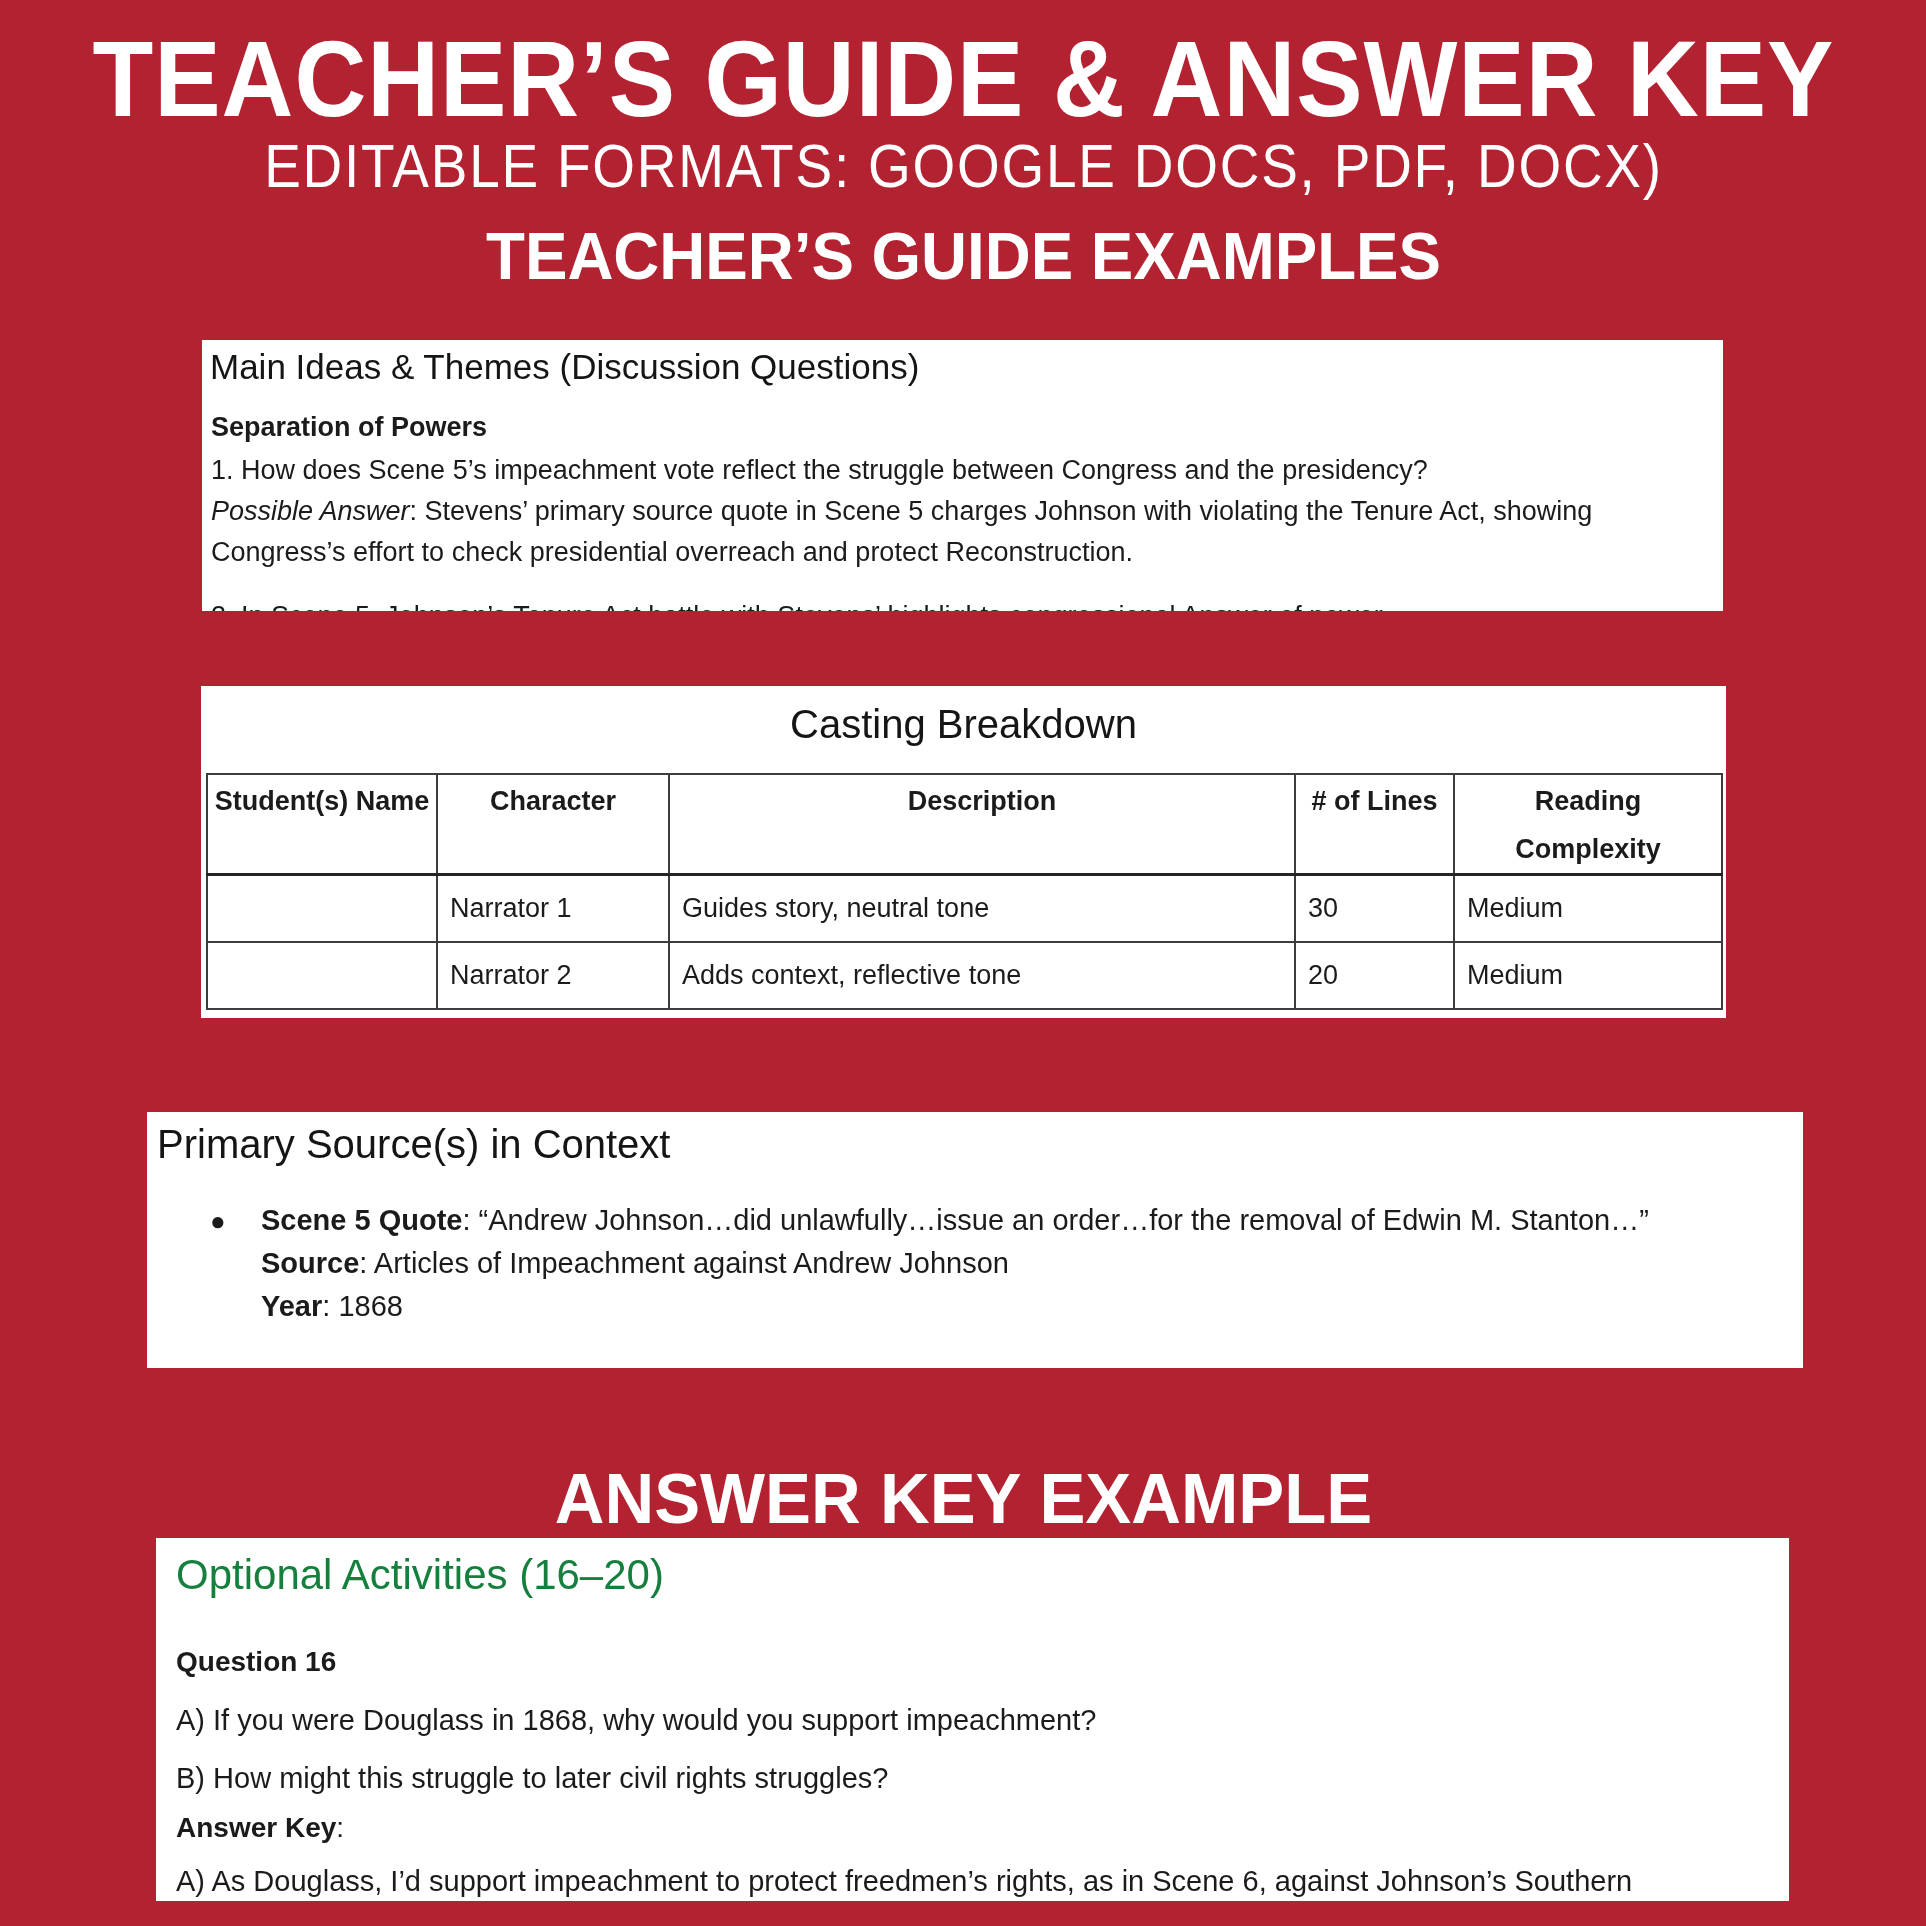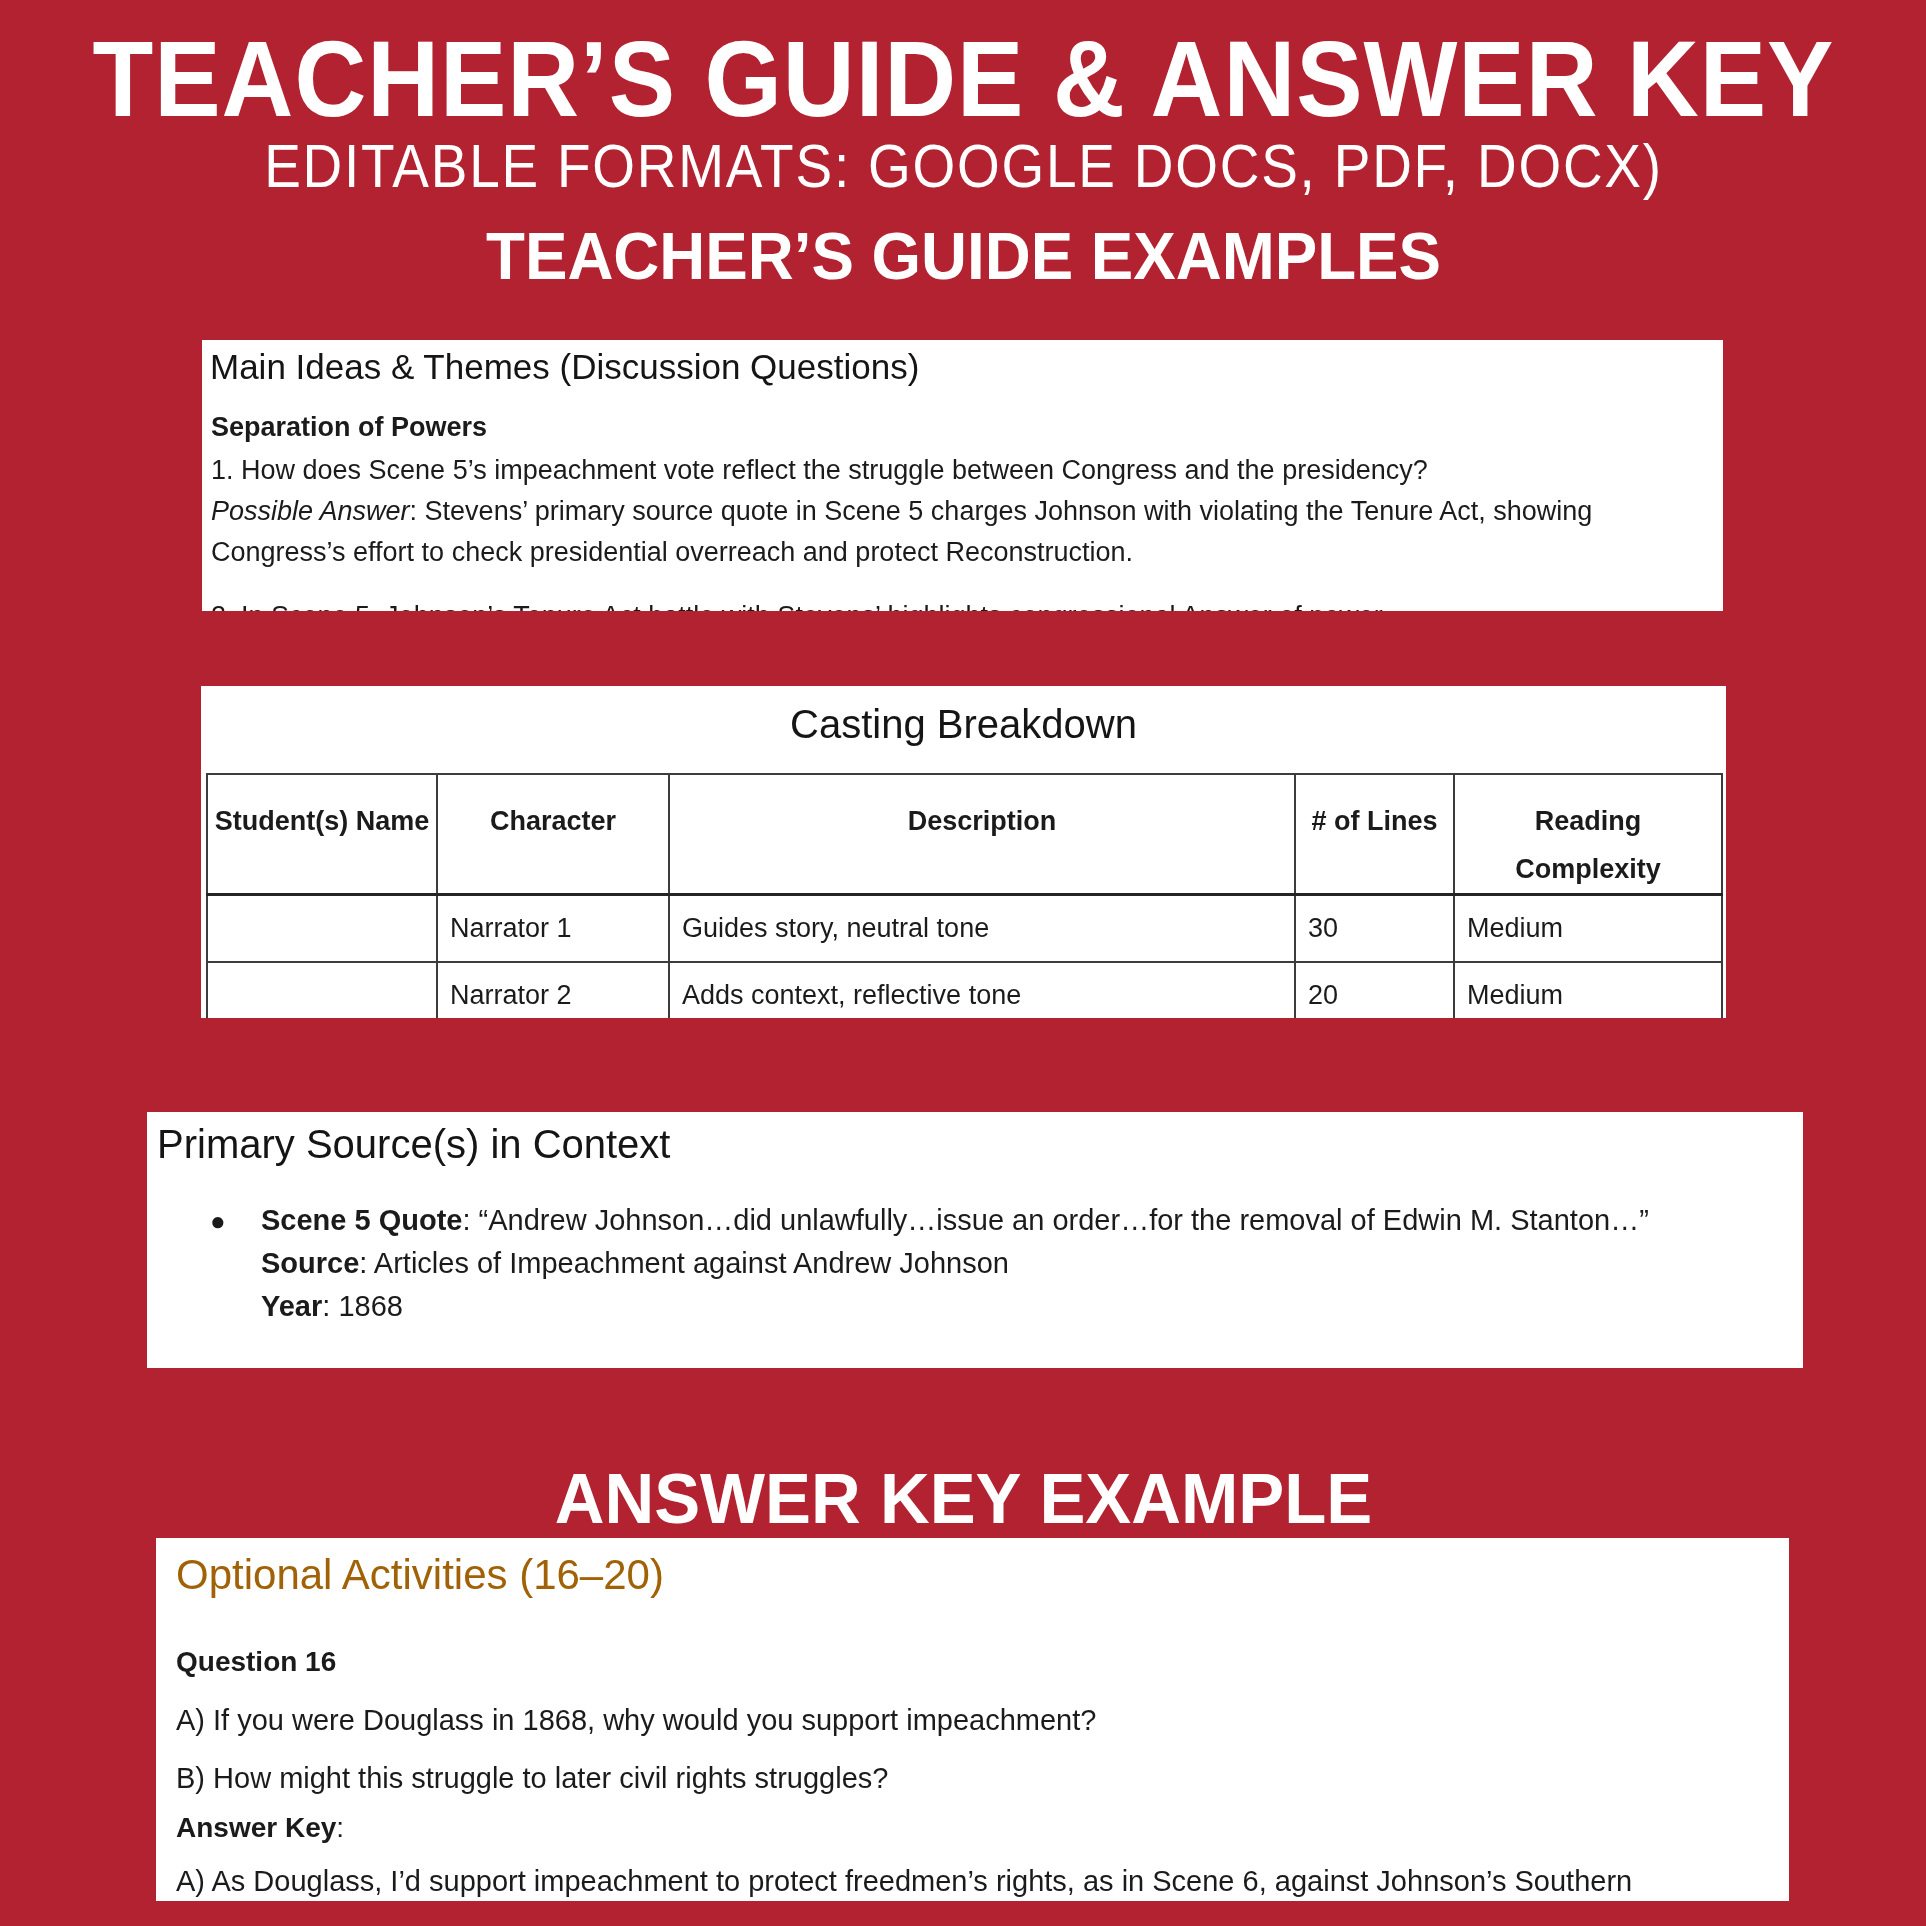--- a/index.html
+++ b/index.html
@@ -49,34 +49,34 @@
 
   #doc2{left:201px;top:686px;width:1525px;height:332px;}
   .doc2-title{text-align:center;font-size:40px;line-height:48px;margin-top:14px;font-weight:normal;color:#151515;}
   .cast-table{
     position:absolute;left:5px;top:87px;width:1515px;
     border-collapse:collapse;table-layout:fixed;
   }
   .cast-table th{
     border:2px solid #3c3c3c;border-bottom:3px solid #242424;
     font-size:27px;font-weight:bold;text-align:center;vertical-align:top;
-    padding:22px 6px 0 6px;height:89px;line-height:48px;
+    padding:2px 6px 0 6px;height:89px;line-height:48px;
   }
   .cast-table td{
     border:2px solid #3c3c3c;font-size:27px;text-align:left;
     vertical-align:middle;padding:0 16px 0 12px;height:65px;
   }
 
   #doc3{left:147px;top:1112px;width:1656px;height:256px;}
   .doc3-heading{margin:8px 0 0 10px;font-size:40px;line-height:48px;font-weight:normal;color:#151515;}
   .doc3-bullet-dot{position:absolute;left:63px;top:96px;font-size:26px;line-height:26px;}
   .doc3-list{position:absolute;left:114px;top:87px;width:1530px;font-size:29px;line-height:43px;}
 
   #doc4{left:156px;top:1538px;width:1633px;height:363px;}
-  .doc4-heading{margin:12px 0 0 20px;font-size:42px;line-height:50px;font-weight:normal;color:#a16207;}
+  .doc4-heading{margin:12px 0 0 20px;font-size:42px;line-height:50px;font-weight:normal;color:#15803d;}
   .doc4-p{margin:0 0 0 20px;font-size:29px;line-height:34px;}
   .p-q16{margin-top:45px;font-weight:bold;font-size:28px;}
   .p-a{margin-top:24px;}
   .p-b{margin-top:24px;}
   .p-ak{margin-top:16px;font-weight:bold;font-size:28px;}
   .p-last{margin-top:19px;white-space:nowrap;overflow:hidden;}
 </style>
 </head>
 <body>
 

